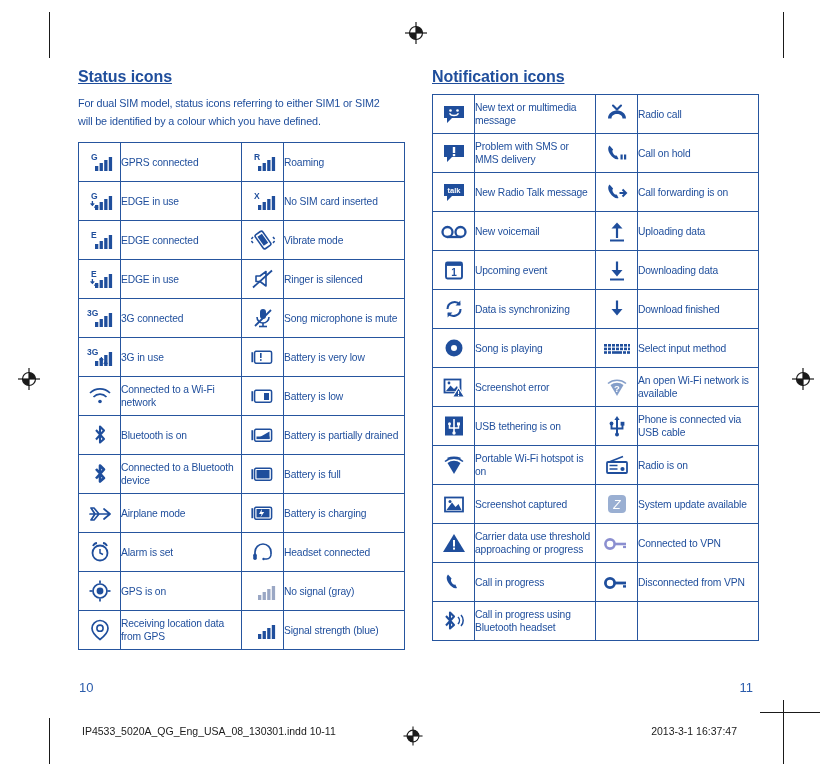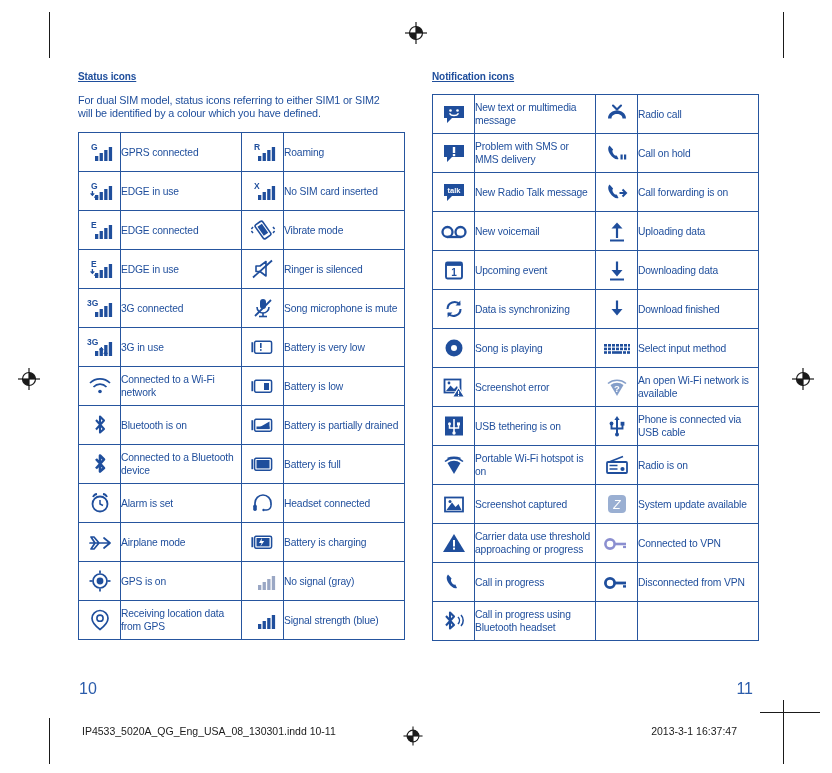--- a/index.html
+++ b/index.html
@@ -35,32 +35,32 @@
   
   .col {
     position: absolute;
     top: 70px;
   }
   .col-left  { left: 78px;  width: 322px; }
   .col-right { left: 432px; width: 322px; }
 
   .section-title {
     color: #1f4e9c;
-    font-size: 10px;
+    font-size: 16px;
     font-weight: bold;
     text-decoration: underline;
     letter-spacing: -0.1px;
     margin: 0 0 10px 0;
     line-height: 14px;
   }
 
   .intro {
     color: #1f4e9c;
     font-size: 10.8px;
-    line-height: 13px;
+    line-height: 18px;
     margin: 0 6px 12px 0;
     letter-spacing: -0.15px;
   }
 
   
   table.icon-table {
     border-collapse: collapse;
     table-layout: fixed;
     width: 322px;
   }
@@ -88,21 +88,21 @@
     display: inline-block;
     vertical-align: middle;
     line-height: 0;
   }
   .ico svg { display: block; margin: 0 auto; }
 
   
   .page-num {
     position: absolute;
     color: #2b5cab;
-    font-size: 16px;
+    font-size: 13px;
     font-family: "Liberation Sans", sans-serif;
   }
   .page-num-left  { left: 79px;  top: 680px; }
   .page-num-right { right: 79px; top: 680px; }
 
   .print-meta {
     position: absolute;
     top: 725px;
     color: #1a1a1a;
     font-size: 10.5px;
@@ -310,47 +310,47 @@
                 </svg></span></td>
             <td class="label-cell">Connected to a Bluetooth device</td>
             <td class="icon-cell"><span class="ico"><svg width="28" height="22" viewBox="0 0 28 22">
     <rect x="2.4" y="6.2" width="1.8" height="10" fill="#1f4e9c"></rect>
     <rect x="5.6" y="5.2" width="17" height="12" rx="1.6" fill="none" stroke="#1f4e9c" stroke-width="1.5"></rect>
     <rect x="7.5" y="7" width="13" height="8.4" fill="#1f4e9c"></rect>
                 </svg></span></td>
             <td class="label-cell">Battery is full</td>
           </tr>
           <tr>
+            <td class="icon-cell"><span class="ico"><svg width="26" height="22" viewBox="0 0 26 22">
+      <path d="M3 12 L23 12 M23 12 L17 7 M23 12 L17 17 M8 12 L4 6 L7 6 L12 12 M8 12 L4 18 L7 18 L12 12" fill="none" stroke="#1f4e9c" stroke-width="1.7" stroke-linejoin="round" stroke-linecap="round"></path>
+    </svg></span></td>
+            <td class="label-cell">Airplane mode</td>
+            <td class="icon-cell"><span class="ico"><svg width="28" height="22" viewBox="0 0 28 22">
+    <rect x="2.4" y="6.2" width="1.8" height="10" fill="#1f4e9c"></rect>
+    <rect x="5.6" y="5.2" width="17" height="12" rx="1.6" fill="none" stroke="#1f4e9c" stroke-width="1.5"></rect>
+    <rect x="7.5" y="7" width="13" height="8.4" fill="#1f4e9c"></rect>
+                  <path d="M13 7 L10 12 L12.6 12 L11.4 15.4 L15.2 10 L12.6 10 Z" fill="#ffffff"></path>
+                </svg></span></td>
+            <td class="label-cell">Battery is charging</td>
+          </tr>
+          <tr>
             <td class="icon-cell"><span class="ico"><svg width="24" height="24" viewBox="0 0 24 24">
       <circle cx="12" cy="13" r="7.5" fill="none" stroke="#1f4e9c" stroke-width="1.8"></circle>
       <path d="M12 9 L12 13 L15 14.5" fill="none" stroke="#1f4e9c" stroke-width="1.5"></path>
       <path d="M5 6 a5 5 0 0 1 4 -3" fill="none" stroke="#1f4e9c" stroke-width="1.8"></path>
       <path d="M19 6 a5 5 0 0 0 -4 -3" fill="none" stroke="#1f4e9c" stroke-width="1.8"></path>
     </svg></span></td>
             <td class="label-cell">Alarm is set</td>
             <td class="icon-cell"><span class="ico"><svg width="24" height="22" viewBox="0 0 24 22">
       <path d="M4 15 L4 11 a8 8 0 0 1 16 0 L20 13" fill="none" stroke="#1f4e9c" stroke-width="1.7"></path>
       <rect x="2.2" y="12.5" width="3.6" height="6.5" rx="1.7" fill="#1f4e9c"></rect>
       <path d="M20 13 a4.5 4.5 0 0 1 -4.5 5 L13.5 18" fill="none" stroke="#1f4e9c" stroke-width="1.5"></path>
       <circle cx="12.6" cy="18" r="1.3" fill="#1f4e9c"></circle>
     </svg></span></td>
             <td class="label-cell">Headset connected</td>
-          </tr>
-          <tr>
-            <td class="icon-cell"><span class="ico"><svg width="26" height="22" viewBox="0 0 26 22">
-      <path d="M3 12 L23 12 M23 12 L17 7 M23 12 L17 17 M8 12 L4 6 L7 6 L12 12 M8 12 L4 18 L7 18 L12 12" fill="none" stroke="#1f4e9c" stroke-width="1.7" stroke-linejoin="round" stroke-linecap="round"></path>
-    </svg></span></td>
-            <td class="label-cell">Airplane mode</td>
-            <td class="icon-cell"><span class="ico"><svg width="28" height="22" viewBox="0 0 28 22">
-    <rect x="2.4" y="6.2" width="1.8" height="10" fill="#1f4e9c"></rect>
-    <rect x="5.6" y="5.2" width="17" height="12" rx="1.6" fill="none" stroke="#1f4e9c" stroke-width="1.5"></rect>
-    <rect x="7.5" y="7" width="13" height="8.4" fill="#1f4e9c"></rect>
-                  <path d="M13 7 L10 12 L12.6 12 L11.4 15.4 L15.2 10 L12.6 10 Z" fill="#ffffff"></path>
-                </svg></span></td>
-            <td class="label-cell">Battery is charging</td>
           </tr>
           <tr>
             <td class="icon-cell"><span class="ico"><svg width="24" height="24" viewBox="0 0 24 24">
       <circle cx="12" cy="12" r="7" fill="none" stroke="#1f4e9c" stroke-width="1.7"></circle>
       <circle cx="12" cy="12" r="3.4" fill="#1f4e9c"></circle>
       <line x1="12" y1="1.5" x2="12" y2="4.5" stroke="#1f4e9c" stroke-width="1.7"></line>
       <line x1="12" y1="19.5" x2="12" y2="22.5" stroke="#1f4e9c" stroke-width="1.7"></line>
       <line x1="1.5" y1="12" x2="4.5" y2="12" stroke="#1f4e9c" stroke-width="1.7"></line>
       <line x1="19.5" y1="12" x2="22.5" y2="12" stroke="#1f4e9c" stroke-width="1.7"></line>
     </svg></span></td>

